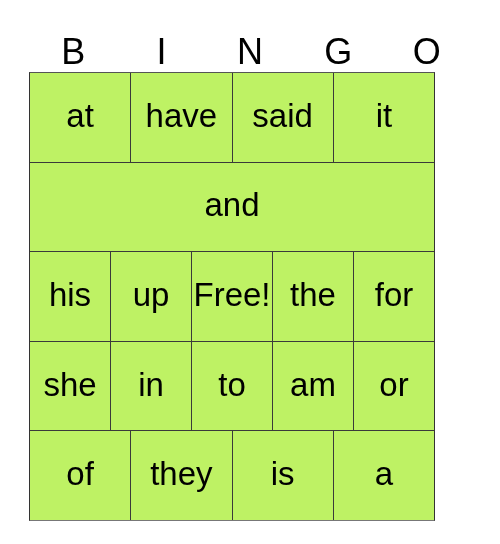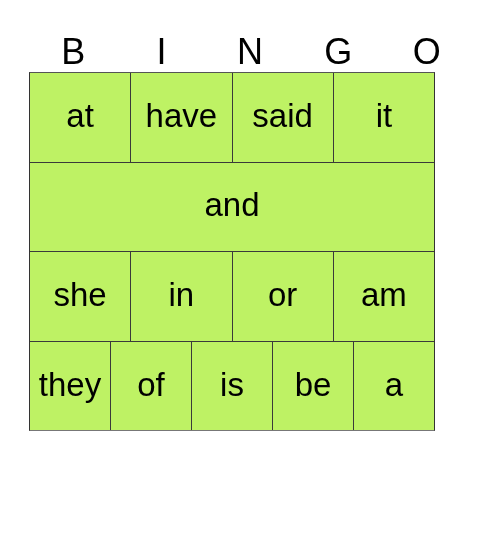--- a/index.html
+++ b/index.html
@@ -99,30 +99,37 @@
       <div class="cell">at</div>
       <div class="cell">have</div>
       <div class="cell">said</div>
       <div class="cell">it</div>
     </div>
 
     <div class="grid-row">
       <div class="cell">and</div>
     </div>
 
+    <div class="grid-row">
+      <div class="cell">his</div>
+      <div class="cell">up</div>
+      <div class="cell">Free!</div>
+      <div class="cell">the</div>
+      <div class="cell">for</div>
+    </div>
 
     <div class="grid-row">
       <div class="cell">she</div>
       <div class="cell">in</div>
+      <div class="cell">to</div>
+      <div class="cell">am</div>
       <div class="cell">or</div>
-      <div class="cell">am</div>
     </div>
 
     <div class="grid-row">
+      <div class="cell">of</div>
       <div class="cell">they</div>
-      <div class="cell">of</div>
       <div class="cell">is</div>
-      <div class="cell">be</div>
       <div class="cell">a</div>
     </div>
 
   </div>
 </div>
 
 </body></html>

